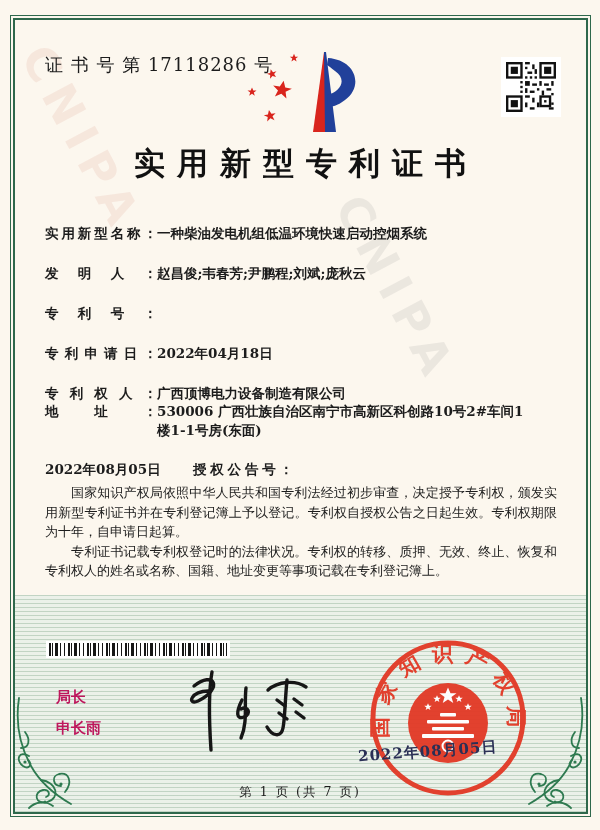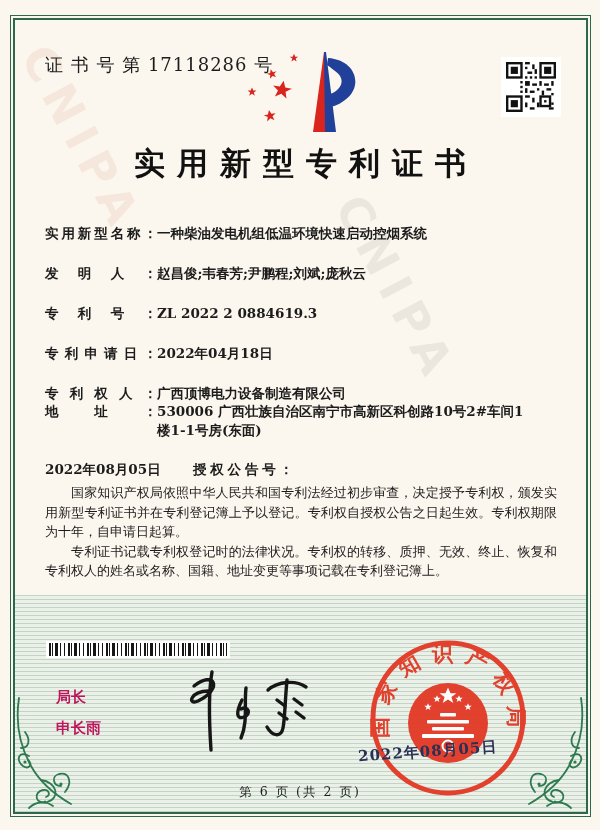--- a/index.html
+++ b/index.html
@@ -148,21 +148,20 @@
   <div class="row" style="top:224px">
     <span class="lbl">实用新型名称：</span>
     <span class="val">一种柴油发电机组低温环境快速启动控烟系统</span>
   </div>
   <div class="row" style="top:264px">
     <span class="lbl">发明人：</span>
     <span class="val">赵昌俊;韦春芳;尹鹏程;刘斌;庞秋云</span>
   </div>
   <div class="row" style="top:304px">
     <span class="lbl">专利号：</span>
-    <span class="val">ZL 2022 2 0884619.3</span>
   </div>
   <div class="row" style="top:344px">
     <span class="lbl">专利申请日：</span>
     <span class="val">2022年04月18日</span>
   </div>
   <div class="row" style="top:384px">
     <span class="lbl">专利权人：</span>
     <span class="val">广西顶博电力设备制造有限公司</span>
   </div>
   <div class="row" style="top:402px">
@@ -221,21 +220,21 @@
         <rect x="77" y="80" width="16" height="3.4" rx="1"></rect>
         <rect x="64" y="87" width="42" height="3.4" rx="1"></rect>
         <rect x="69" y="94" width="32" height="3.4" rx="1"></rect>
         <rect x="59" y="101" width="52" height="4" rx="1"></rect>
       </g>
       <circle cx="85" cy="113" r="5.5" fill="none" stroke="#fff" stroke-width="2"></circle>
     </g>
   </svg>
   <div class="seal-date">2022年08月05日</div>
 
-  <div class="footer">第 6 页 (共 2 页)</div>
+  <div class="footer">第 1 页 (共 7 页)</div>
 
   <svg class="flourish flourish-right" width="62" height="118" viewBox="0 0 62 118">
     <g fill="none" stroke="#2e7a50" stroke-width="1.8" stroke-linecap="round">
       <path d="M56,2 C60,28 54,52 44,70 C34,88 18,100 4,108"></path>
       <path d="M34,84 C18,86 14,102 28,106 C40,109 42,96 32,94 C26,93 24,99 29,101"></path>
       <path d="M46,60 C56,54 60,64 52,70 C46,74 42,68 47,64"></path>
       <path d="M10,96 C2,86 6,76 16,78 C24,80 22,90 14,90"></path>
       <path d="M22,110 C30,104 40,106 46,112"></path>
       <path d="M50,36 C44,44 46,52 54,52"></path>
     </g>

